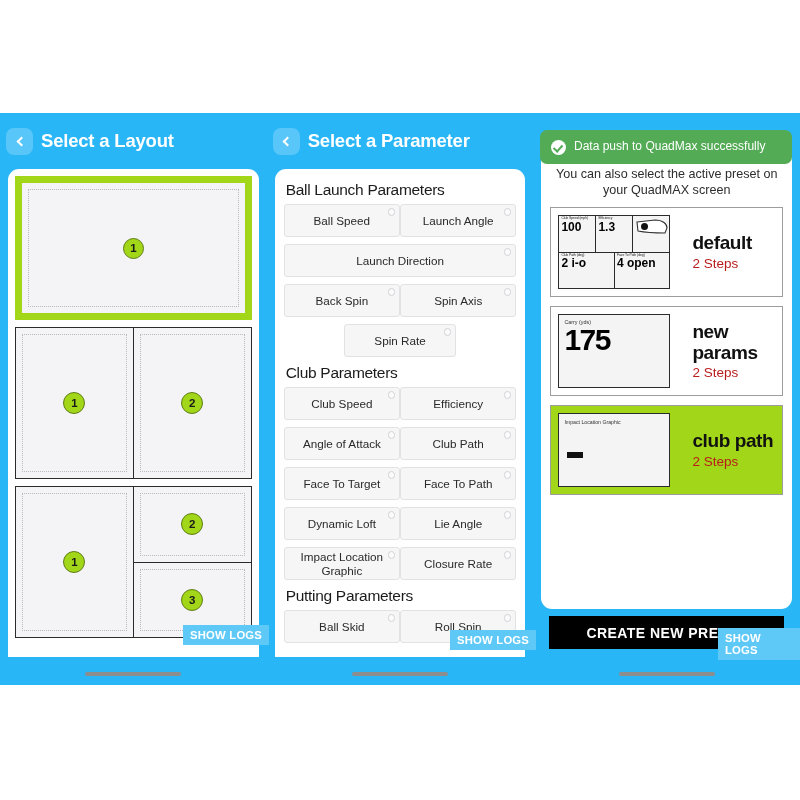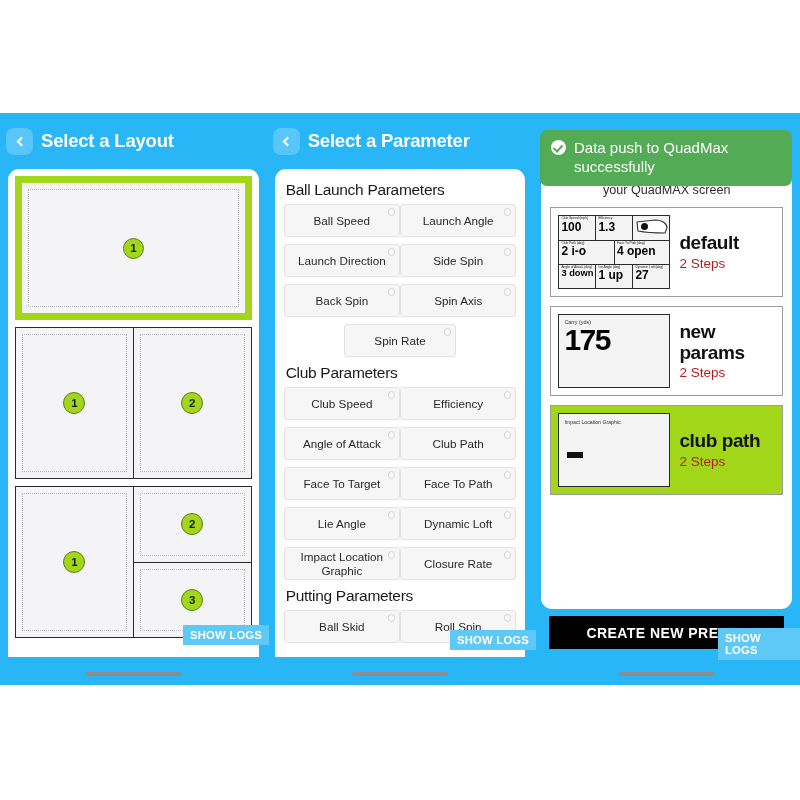--- a/index.html
+++ b/index.html
@@ -132,21 +132,21 @@
   .preset-h1 {
     font-size: 19px; font-weight: bold; color: #141414;
     letter-spacing: -0.35px;
   }
   .preset-sub {
     font-size: 12.6px; color: #2d2d2d; line-height: 1.28; margin-top: 3px;
   }
   .preset-list { padding: 0 9px; }
   .preset {
     border: 1.3px solid #9d9d9d;
-    display: flex; align-items: center; gap: 9px;
+    display: flex; align-items: center; gap: 22px;
     padding: 7px; margin-bottom: 9px; background: #fff;
   }
   .preset.active { background: #a2d618; }
   .thumb {
     flex: 0 0 auto; width: 112px; height: 74px;
     background: #f4f4f4; border: 1.5px solid #2b2b2b;
     position: relative; overflow: hidden;
   }
   .preset-meta { min-width: 0; }
   .preset-name {
@@ -227,21 +227,21 @@
   }
   .toast .check {
     flex: 0 0 auto; width: 15px; height: 15px; border-radius: 50%;
     background: #fff; position: relative; margin-top: 1px;
   }
   .toast .check::after {
     content: ""; position: absolute; left: 4.2px; top: 3.4px;
     width: 4px; height: 7px; border-right: 2px solid #53ab55;
     border-bottom: 2px solid #53ab55; transform: rotate(42deg);
   }
-  .toast .tmsg { color: #fff; font-size: 15px; line-height: 1.26; }
+  .toast .tmsg { color: #fff; font-size: 12px; line-height: 1.26; }
 </style>
 </head>
 <body>
 
 <div class="stage">
   <div class="panels">
 
     <div class="panel p1">
       <div class="phead">
         <div class="backbtn">
@@ -311,24 +311,20 @@
             <div class="pbtn">
               <span>Launch Angle</span>
               <span class="radio"></span>
             </div>
           </div>
           <div class="prow">
             <div class="pbtn">
               <span>Launch Direction</span>
               <span class="radio"></span>
             </div>
-            <div class="pbtn">
-              <span>Side Spin</span>
-              <span class="radio"></span>
-            </div>
           </div>
           <div class="prow">
             <div class="pbtn">
               <span>Back Spin</span>
               <span class="radio"></span>
             </div>
             <div class="pbtn">
               <span>Spin Axis</span>
               <span class="radio"></span>
             </div>
@@ -366,25 +362,25 @@
               <span>Face To Target</span>
               <span class="radio"></span>
             </div>
             <div class="pbtn">
               <span>Face To Path</span>
               <span class="radio"></span>
             </div>
           </div>
           <div class="prow">
             <div class="pbtn">
+              <span>Dynamic Loft</span>
+              <span class="radio"></span>
+            </div>
+            <div class="pbtn">
               <span>Lie Angle</span>
-              <span class="radio"></span>
-            </div>
-            <div class="pbtn">
-              <span>Dynamic Loft</span>
               <span class="radio"></span>
             </div>
           </div>
           <div class="prow">
             <div class="pbtn two">
               <span>Impact Location Graphic</span>
               <span class="radio"></span>
             </div>
             <div class="pbtn">
               <span>Closure Rate</span>
@@ -442,34 +438,20 @@
                 <div class="qrow">
                   <div class="qc">
                     <div class="qlab">Club Path (deg)</div>
                     <div class="qval">2 i-o</div>
                   </div>
                   <div class="qc">
                     <div class="qlab">Face To Path (deg)</div>
                     <div class="qval">4 open</div>
                   </div>
                 </div>
-                <div class="qrow">
-                  <div class="qc">
-                    <div class="qlab">Angle of Attack (deg)</div>
-                    <div class="qval sm">3 down</div>
-                  </div>
-                  <div class="qc">
-                    <div class="qlab">Lie Angle (deg)</div>
-                    <div class="qval">1 up</div>
-                  </div>
-                  <div class="qc">
-                    <div class="qlab">Dynamic Loft (deg)</div>
-                    <div class="qval">27</div>
-                  </div>
-                </div>
               </div>
             </div>
             <div class="preset-meta">
               <div class="preset-name">default</div>
               <div class="preset-steps">2 Steps</div>
             </div>
           </div>
 
           <div class="preset">
             <div class="thumb">

